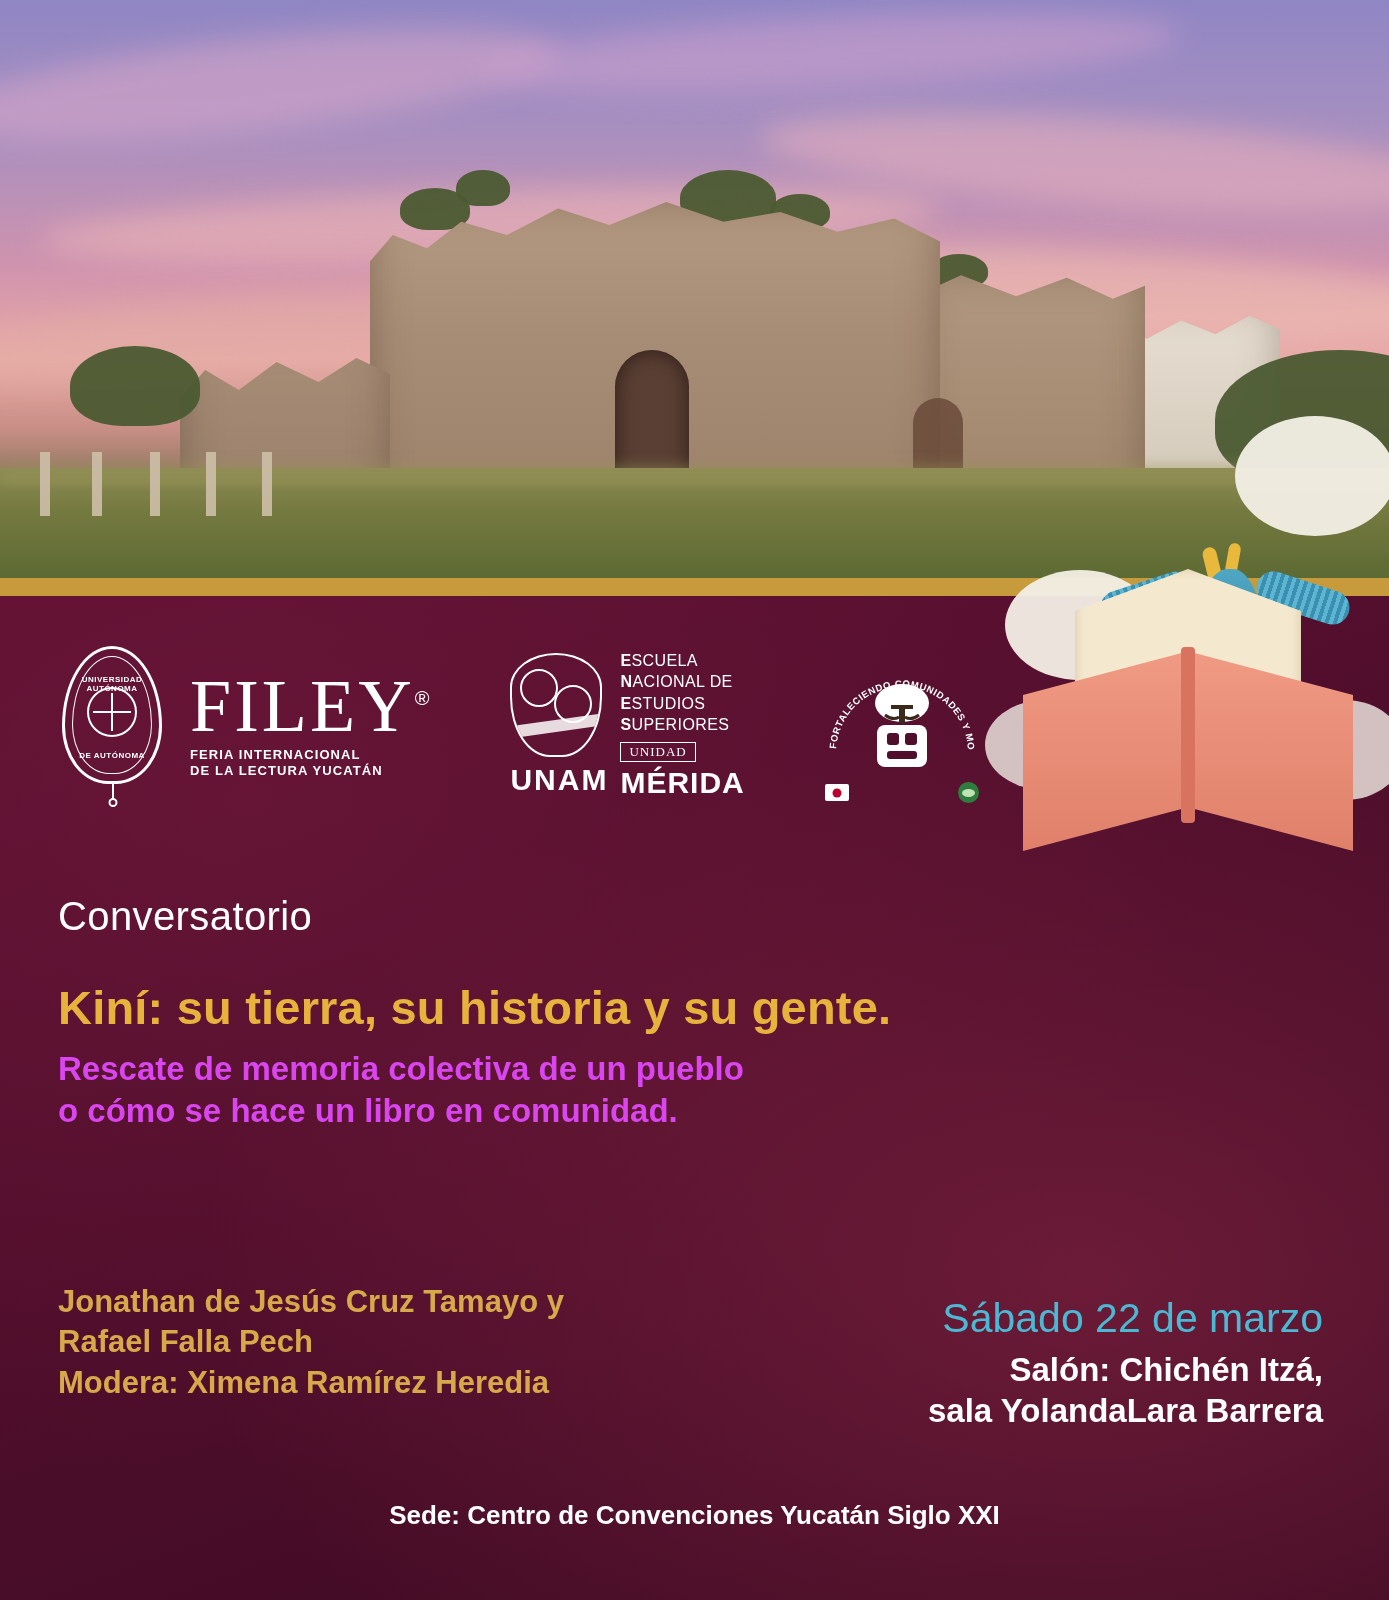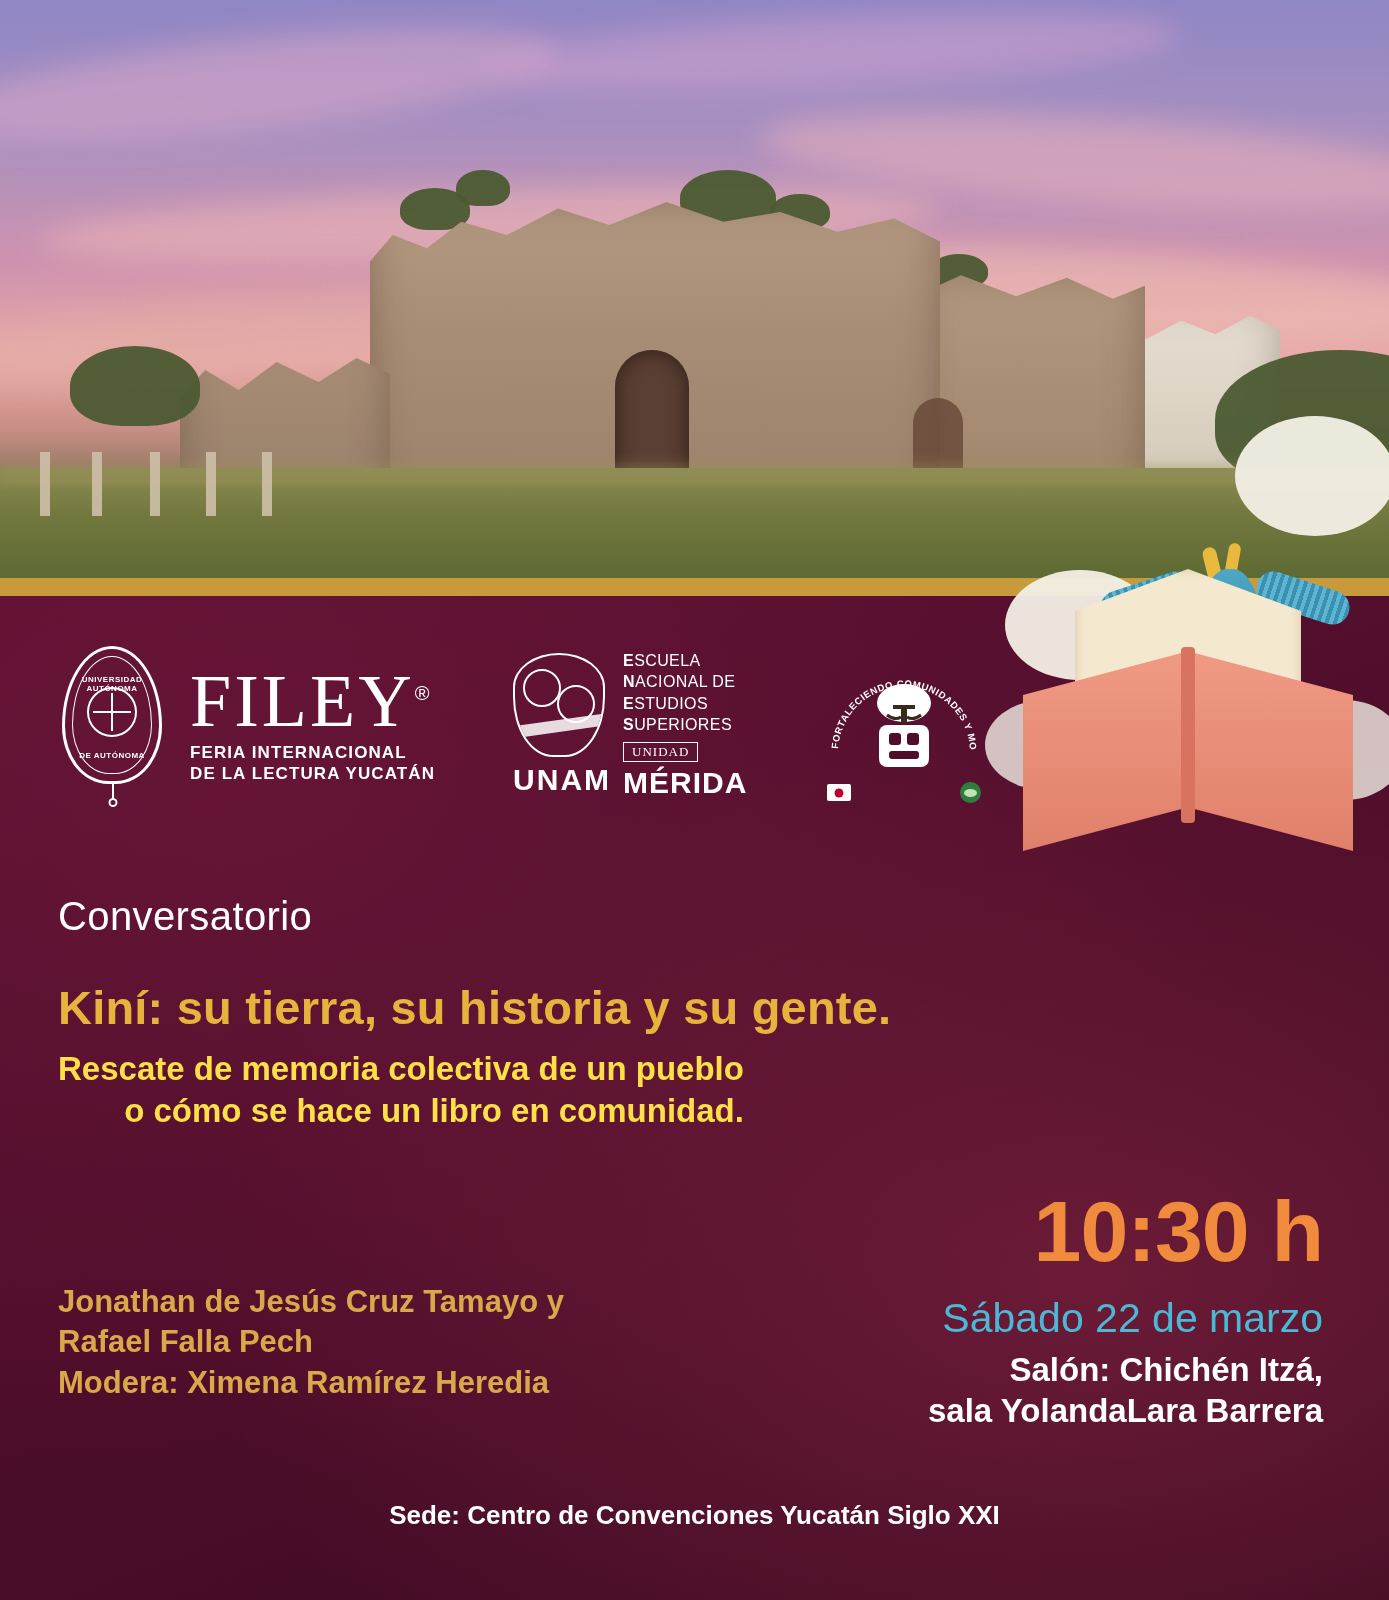--- a/index.html
+++ b/index.html
@@ -219,21 +219,21 @@
     font-weight: normal;
     position: relative;
     display: inline-block;
   }
   .filey-reg {
     font-size: 20px;
     vertical-align: super;
     font-family: "Liberation Sans", sans-serif;
   }
   .filey-sub {
-    font-size: 17px;
+    font-size: 13px;
     font-weight: bold;
     letter-spacing: 1.1px;
     line-height: 1.25;
     margin-top: 6px;
   }
 
   .logo-unam {
     margin-left: 78px;
     display: flex;
     align-items: center;
@@ -424,25 +424,24 @@
     position: absolute;
     left: 58px; top: 980px;
     color: #e8b33c;
     font-size: 47px;
     font-weight: bold;
     letter-spacing: .2px;
   }
   .subtitle {
     position: absolute;
     left: 58px; top: 1048px;
-    color: #fde047;
+    color: #d946ef;
     font-size: 33px;
     font-weight: bold;
     line-height: 1.27;
-    text-align: right;
   }
 
   .time {
     position: absolute;
     right: 66px; top: 1182px;
     color: #f08a3c;
     font-size: 86px;
     font-weight: bold;
     letter-spacing: -1px;
     text-align: right;
@@ -612,21 +611,20 @@
     </div>
   </div>
 
   <div class="kicker">Conversatorio</div>
   <div class="title">Kiní: su tierra, su historia y su gente.</div>
   <div class="subtitle">
     <div>Rescate de memoria colectiva de un pueblo</div>
     <div>o cómo se hace un libro en comunidad.</div>
   </div>
 
-  <div class="time">10:30 h</div>
   <div class="date">Sábado 22 de marzo</div>
   <div class="venue">
     <div>Salón: Chichén Itzá,</div>
     <div>sala YolandaLara Barrera</div>
   </div>
 
   <div class="people">
     <div>Jonathan de Jesús Cruz Tamayo y</div>
     <div>Rafael Falla Pech</div>
     <div class="moderator">Modera: Ximena Ramírez Heredia</div>

